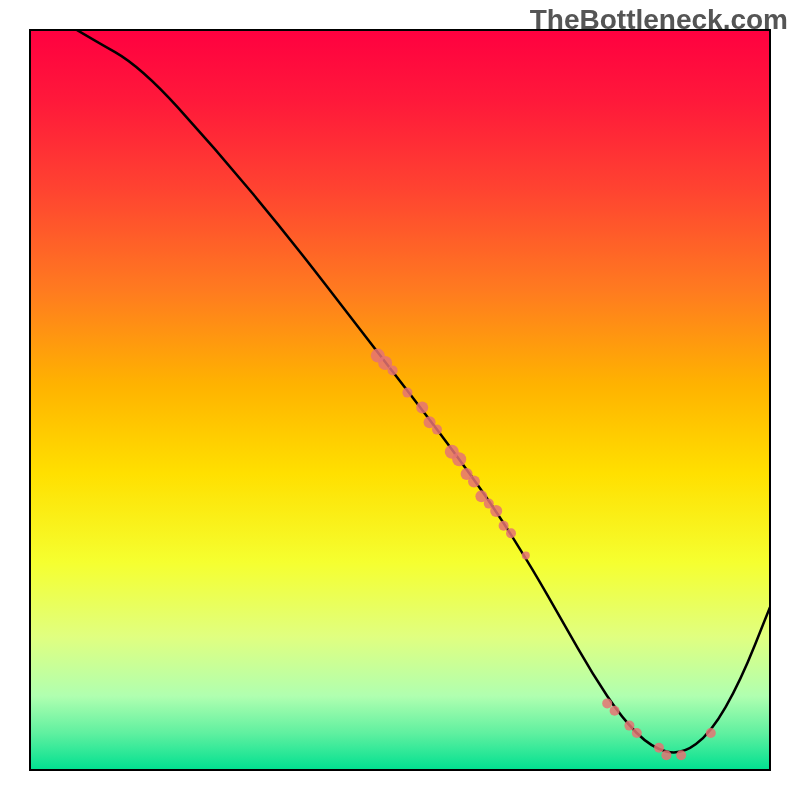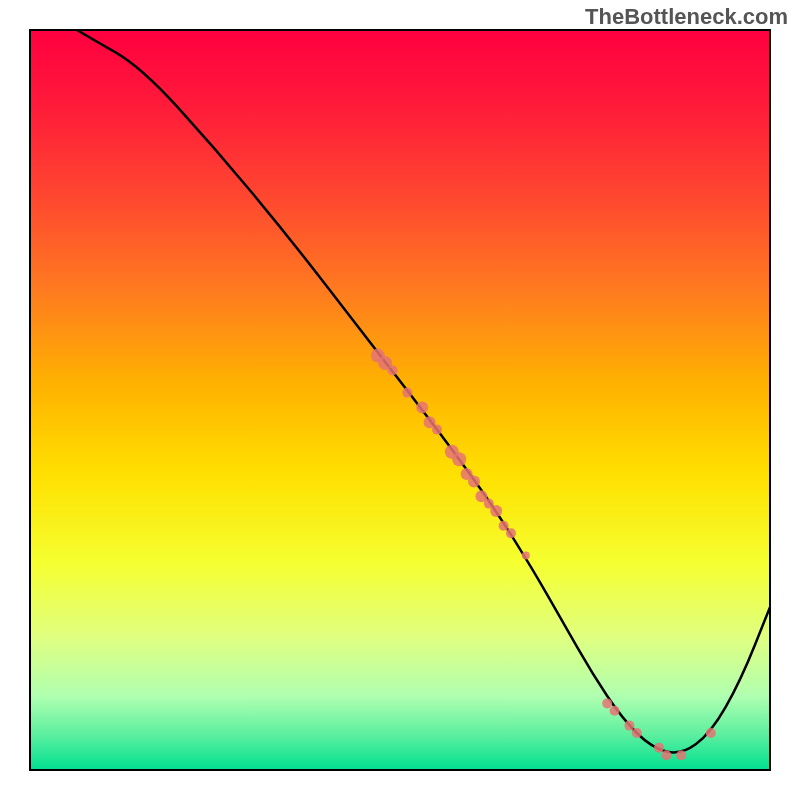--- a/index.html
+++ b/index.html
@@ -12,21 +12,21 @@
   }
   #container {
     position: relative;
     width: 800px;
     height: 800px;
   }
   #watermark {
     position: absolute;
     top: 4px;
     right: 12px;
-    font-size: 22px;
+    font-size: 28px;
     font-weight: bold;
     color: #555;
     z-index: 10;
   }
   svg {
     position: absolute;
     top: 0;
     left: 0;
   }
 </style>

